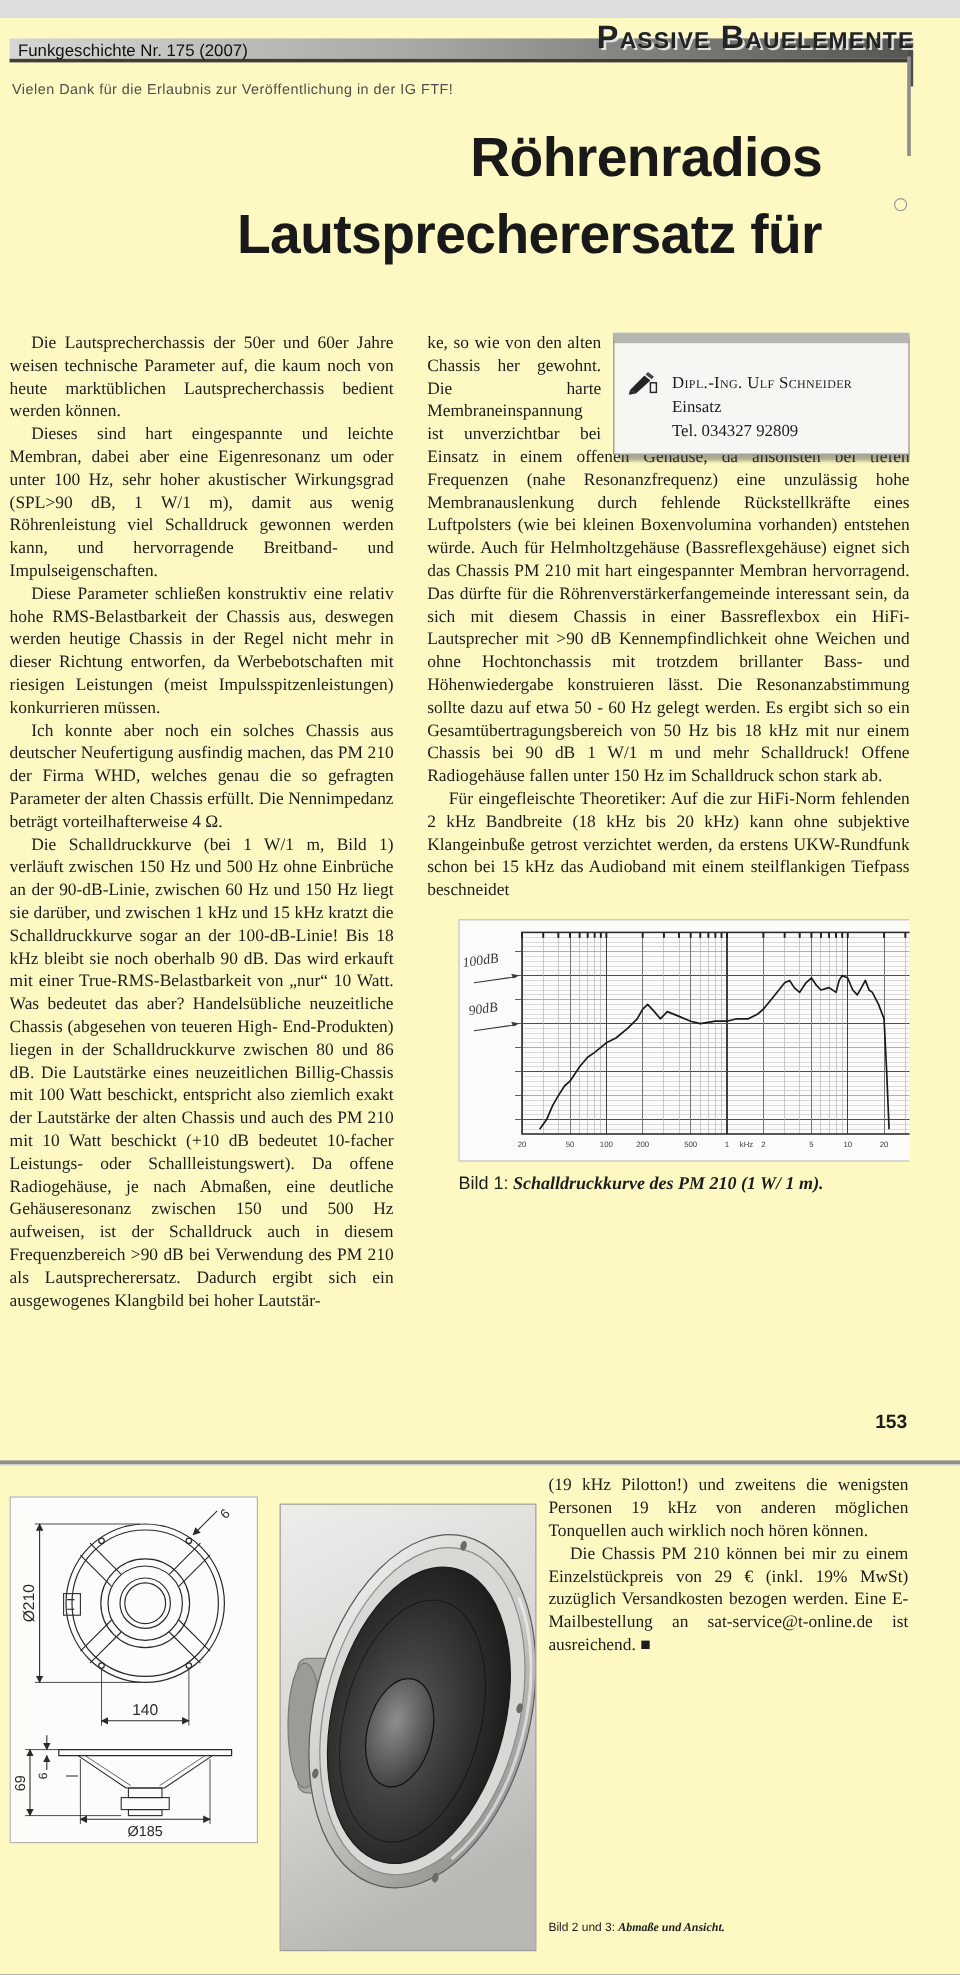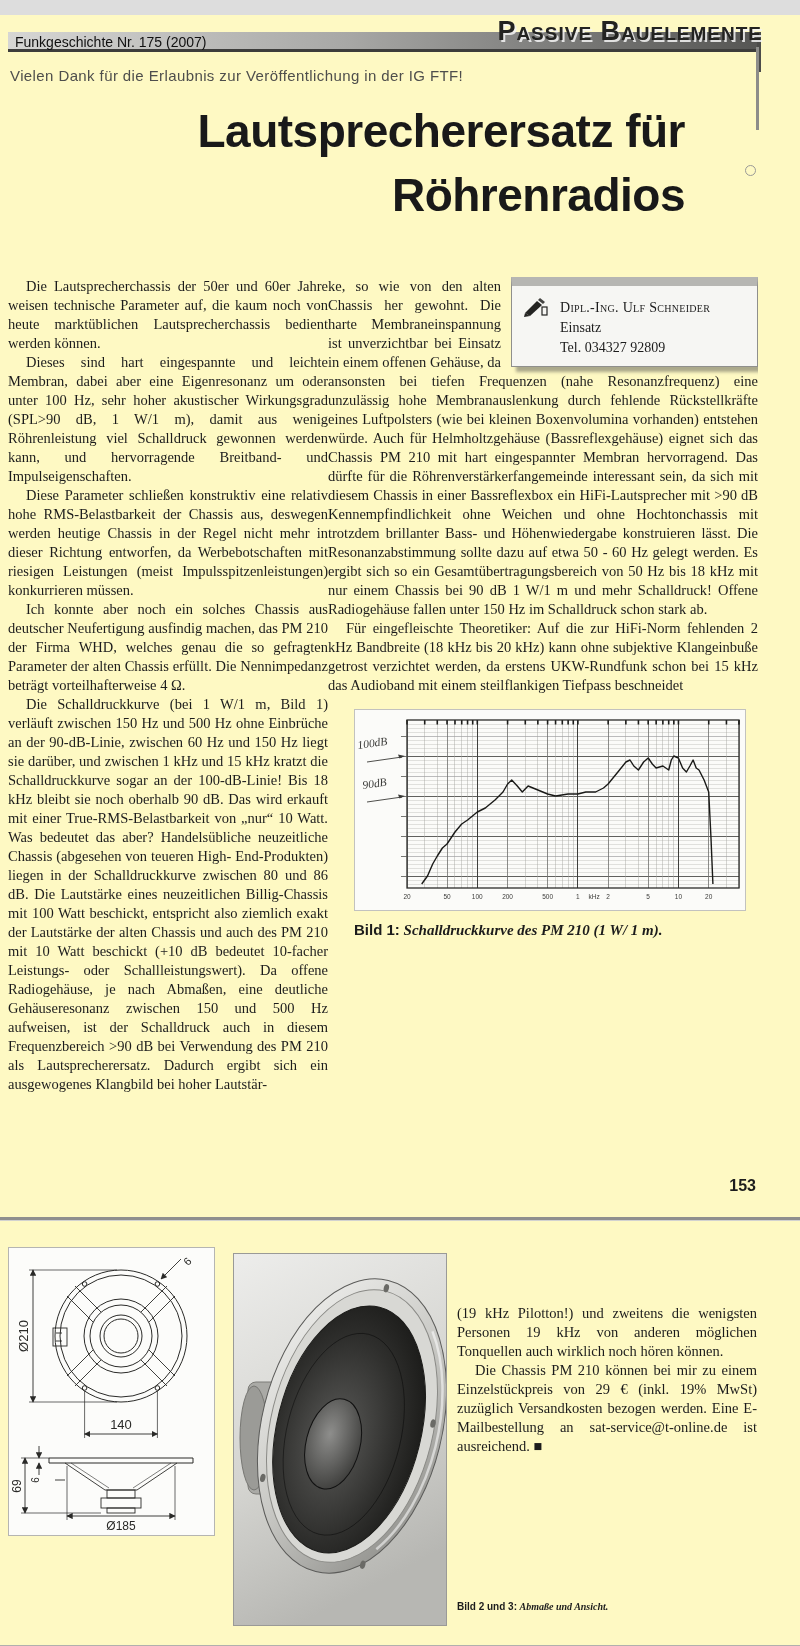--- a/index.html
+++ b/index.html
@@ -10,61 +10,61 @@
   .header-bar{position:absolute;left:8px;right:42px;top:17px;height:17px;
     background:linear-gradient(to right,#d6d6d4,#a8a8a6 45%,#6a6a68 85%,#565654);
     border-bottom:3px solid #3d3d3b;}
   .header-bar-cap{position:absolute;right:39px;top:17px;width:4px;height:40px;background:#4c4c4a;}
   .journal-label{position:absolute;left:15px;top:19px;font-family:"Liberation Sans",sans-serif;
     font-size:14px;color:#101010;}
   .section-heading{position:absolute;right:38px;top:1px;font-family:"Liberation Sans",sans-serif;
     font-variant:small-caps;font-weight:bold;font-size:27px;letter-spacing:1px;color:#232321;
     text-shadow:2px 2px 0 rgba(245,245,245,.85);}
   .thanks-note{position:absolute;left:10px;top:52px;font-family:"Liberation Sans",sans-serif;
-    font-size:15px;color:#4e4e4c;letter-spacing:.4px;}
+    font-size:12px;color:#4e4e4c;letter-spacing:.4px;}
 
   
   .article-title{position:absolute;right:115px;top:84px;text-align:right;
     font-family:"Liberation Sans",sans-serif;font-weight:bold;font-size:46px;line-height:64px;
     color:#191919;letter-spacing:-.5px;}
 
   
-  .columns{position:absolute;left:8px;top:262px;width:750px;height:896px;display:flex;gap:0;overflow:hidden;
+  .columns{position:absolute;left:8px;top:262px;width:750px;height:896px;display:flex;gap:28px;overflow:hidden;
     font-size:14.5px;line-height:19px;text-align:justify;}
   .col-left{width:320px;flex:none;}
   .col-right{flex:1;min-width:0;}
   .para{margin:0;text-indent:18px;text-align:justify;}
   .para.noindent{text-indent:0;}
 
   
   .author-float{float:right;width:247px;height:88px;margin:0 0 6px 10px;position:relative;}
   .author-box{height:62px;border:1px solid #8f8f8c;border-top:9px solid #b6b6b2;background:#f6f6f3;
-    box-shadow:5px 5px 3px rgba(70,70,70,.45);display:flex;gap:12px;padding:12px 6px 6px 10px;}
+    box-shadow:5px 5px 3px rgba(70,70,70,.45);display:flex;gap:12px;padding:24px 6px 6px 10px;}
   .author-lines{font-size:14px;line-height:20px;text-align:left;}
   .author-name{font-variant:small-caps;letter-spacing:.3px;}
 
   
   .fig1{margin:14px 0 0 26px;width:390px;border:1px solid #c2c2bf;background:#fbfbf9;}
   .fig1 svg{display:block;}
   .caption1{margin:9px 0 0 26px;text-align:left;font-size:15px;text-indent:0;}
-  .cap-label{font-family:"Liberation Sans",sans-serif;font-weight:bold;}
+  .cap-label{font-family:"Liberation Sans",sans-serif;font-weight:normal;}
   .cap-text{font-style:italic;font-weight:bold;}
 
   
   .page-number{position:absolute;top:1162px;right:44px;font-family:"Liberation Sans",sans-serif;
     font-weight:bold;font-size:16px;color:#1d1d1d;}
   .divider{position:absolute;left:0;top:1202px;width:800px;height:3px;background:#8f8f8d;border-bottom:1px solid #d2d2d0;}
   .rule-light{position:absolute;left:0;top:1630px;width:800px;height:2px;background:#b0b0ad;}
   .rule-dark{position:absolute;left:62px;right:0;top:1638px;height:5px;background:#6f6f6c;}
 
   
   .drawing-panel{position:absolute;left:8px;top:1232px;width:205px;height:287px;
     background:#fcfcfa;border:1px solid #b5b5b2;}
   .photo-panel{position:absolute;left:233px;top:1238px;width:212px;height:371px;border:1px solid #9a9a97;}
-  .bottom-right{position:absolute;left:457px;top:1289px;width:300px;
+  .bottom-right{position:absolute;left:457px;top:1214px;width:300px;
     font-size:14.5px;line-height:19px;text-align:justify;}
   .caption2{position:absolute;left:457px;top:1568px;width:250px;font-size:10px;line-height:27px;}
 
   
   .artifact-line{position:absolute;right:41px;top:32px;width:3px;height:83px;background:#8d8d8a;}
   .artifact-ring{position:absolute;right:44px;top:150px;width:9px;height:9px;border:1.5px solid #9a9a97;border-radius:50%;}
 
   .dim-text{font-family:"Liberation Sans",sans-serif;fill:#2a2a28;}
 </style>
 </head>
@@ -75,22 +75,22 @@
   <div class="header-bar"></div>
   <div class="header-bar-cap"></div>
   <div class="journal-label">Funkgeschichte Nr. 175 (2007)</div>
   <div class="section-heading">Passive Bauelemente</div>
   <div class="thanks-note">Vielen Dank für die Erlaubnis zur Veröffentlichung in der IG FTF!</div>
 
   <div class="artifact-line"></div>
   <div class="artifact-ring"></div>
 
   <div class="article-title">
+    <div>Röhrenradios</div>
     <div>Lautsprecherersatz für</div>
-    <div>Röhrenradios</div>
   </div>
 
   <div class="columns">
     <div class="col-left">
         <p class="para">Die Lautsprecherchassis der 50er und 60er Jahre weisen technische Parameter auf, die kaum noch von heute marktüblichen Lautsprecherchassis bedient werden können.</p>
         <p class="para">Dieses sind hart eingespannte und leichte Membran, dabei aber eine Eigenresonanz um oder unter 100 Hz, sehr hoher akustischer Wirkungsgrad (SPL&gt;90 dB, 1 W/1 m), damit aus wenig Röhrenleistung viel Schalldruck gewonnen werden kann, und hervorragende Breitband- und Impulseigenschaften.</p>
         <p class="para">Diese Parameter schließen konstruktiv eine relativ hohe RMS-Belastbarkeit der Chassis aus, deswegen werden heutige Chassis in der Regel nicht mehr in dieser Richtung entworfen, da Werbebotschaften mit riesigen Leistungen (meist Impulsspitzenleistungen) konkurrieren müssen.</p>
         <p class="para">Ich konnte aber noch ein solches Chassis aus deutscher Neufertigung ausfindig machen, das PM 210 der Firma WHD, welches genau die so gefragten Parameter der alten Chassis erfüllt. Die Nennimpedanz beträgt vorteilhafterweise 4 Ω.</p>
         <p class="para">Die Schalldruckkurve (bei 1 W/1 m, Bild 1) verläuft zwischen 150 Hz und 500 Hz ohne Einbrüche an der 90-dB-Linie, zwischen 60 Hz und 150 Hz liegt sie darüber, und zwischen 1 kHz und 15 kHz kratzt die Schalldruckkurve sogar an der 100-dB-Linie! Bis 18 kHz bleibt sie noch oberhalb 90 dB. Das wird erkauft mit einer True-RMS-Belastbarkeit von „nur“ 10 Watt. Was bedeutet das aber? Handelsübliche neuzeitliche Chassis (abgesehen von teueren High- End-Produkten) liegen in der Schalldruckkurve zwischen 80 und 86 dB. Die Lautstärke eines neuzeitlichen Billig-Chassis mit 100 Watt beschickt, entspricht also ziemlich exakt der Lautstärke der alten Chassis und auch des PM 210 mit 10 Watt beschickt (+10 dB bedeutet 10-facher Leistungs- oder Schallleistungswert). Da offene Radiogehäuse, je nach Abmaßen, eine deutliche Gehäuseresonanz zwischen 150 und 500 Hz aufweisen, ist der Schalldruck auch in diesem Frequenzbereich &gt;90 dB bei Verwendung des PM 210 als Lautsprecherersatz. Dadurch ergibt sich ein ausgewogenes Klangbild bei hoher Lautstär-</p>
       </div>

